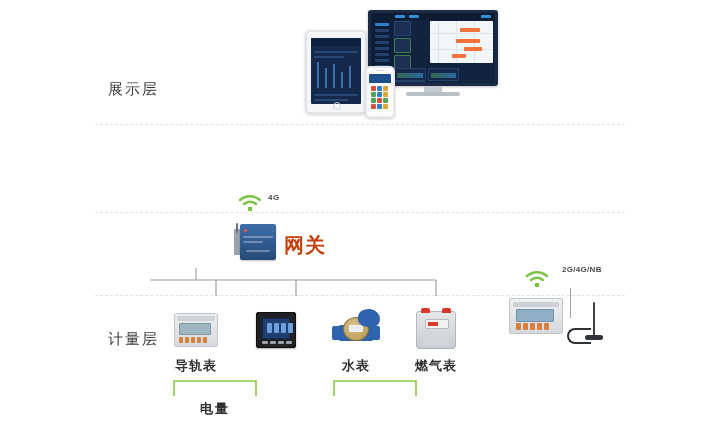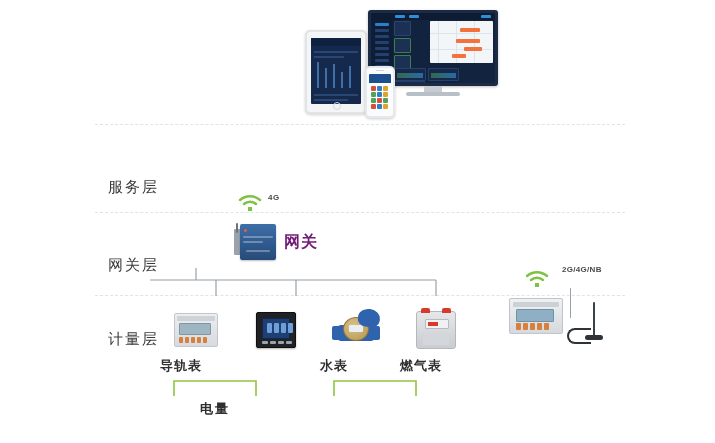--- a/index.html
+++ b/index.html
@@ -93,27 +93,27 @@
   
   .gw-zone{position:absolute;left:228px;top:192px;width:130px;height:100px;}
   .wifi{position:absolute;left:10px;top:2px;width:24px;height:18px;}
   .label-4g{position:absolute;left:40px;top:1px;font-size:8px;color:#4a4a4a;font-weight:700;letter-spacing:.5px;}
   .gw-device{position:absolute;left:6px;top:32px;width:44px;height:36px;}
   .gw-body{position:absolute;left:6px;top:0;width:36px;height:36px;background:linear-gradient(180deg,#3f6fa8 0%,#2f5a8e 55%,#274b78 100%);border-radius:2px;box-shadow:0 1px 2px rgba(0,0,0,.25);}
   .gw-body .strip{position:absolute;left:3px;right:3px;height:2px;background:rgba(255,255,255,.3);border-radius:1px;}
   .gw-body .led{position:absolute;left:4px;width:3px;height:3px;background:#f05a3c;border-radius:50%;}
   .gw-side{position:absolute;left:0;top:5px;width:8px;height:26px;background:#9aa3ad;border-radius:1px;}
   .gw-ant{position:absolute;left:2px;top:-6px;width:2px;height:10px;background:#6b747d;border-radius:1px;}
-  .gw-label{position:absolute;left:56px;top:40px;font-size:16px;color:#701a75;font-weight:600;letter-spacing:1px;white-space:nowrap;}
+  .gw-label{position:absolute;left:56px;top:40px;font-size:20px;color:#c2410c;font-weight:600;letter-spacing:1px;white-space:nowrap;}
 
   
   .tree{position:absolute;left:150px;top:268px;width:320px;height:30px;}
 
   
-  .meter{position:absolute;top:305px;width:72px;text-align:left;}
+  .meter{position:absolute;top:305px;width:72px;text-align:center;}
   .m1{left:160px;} .m2{left:240px;} .m3{left:320px;} .m4{left:400px;}
   .meter-img{position:relative;height:48px;margin:0 auto;width:56px;}
   .meter-name{margin-top:4px;font-size:13px;color:#2f2f2f;font-weight:600;letter-spacing:1px;}
 
   
   .din{position:absolute;left:6px;top:8px;width:44px;height:34px;background:linear-gradient(180deg,#eceef0,#d7dade);border:1px solid #c2c6cb;border-radius:2px;box-sizing:border-box;}
   .din .top{position:absolute;left:2px;top:2px;right:2px;height:5px;background:#cfd3d8;border-radius:1px;}
   .din .lcd{position:absolute;left:4px;top:9px;width:30px;height:10px;background:#9fb5c2;border:1px solid #7f96a5;border-radius:1px;}
   .din .pins{position:absolute;left:4px;bottom:3px;}
   .din .pins i{float:left;width:4px;height:6px;background:#d87f3c;margin-right:2px;border-radius:1px;}
@@ -166,22 +166,21 @@
 </style>
 </head>
 <body>
 
 <div id="stage">
 
   <div class="divider d1"></div>
   <div class="divider d2"></div>
   <div class="divider d3"></div>
 
-  <div class="layer-label ll2">服务层</div>
-  <div class="layer-label ll3">网关层</div>
+  <div class="layer-label ll1">展示层</div>
   <div class="layer-label ll4">计量层</div>
 
   <div class="display-zone">
 
     <div class="tablet">
       <div class="tablet-screen">
         <div class="tab-head"></div>
         <div class="tab-row" style="top:13px;"></div>
         <div class="tab-row" style="top:18px;width:30px;"></div>
         <div class="tab-col" style="left:6px;top:24px;height:26px;"></div>

